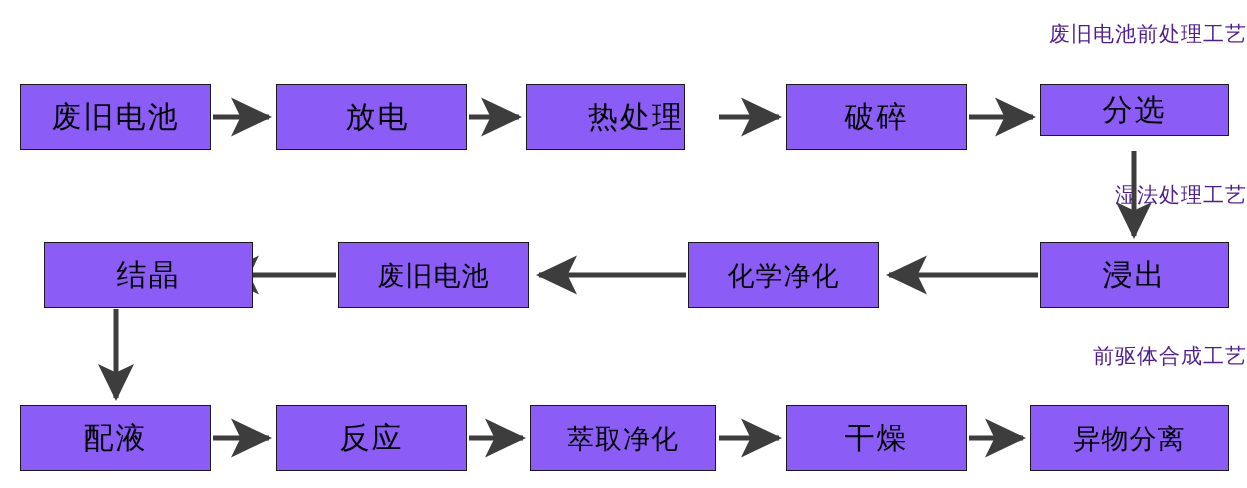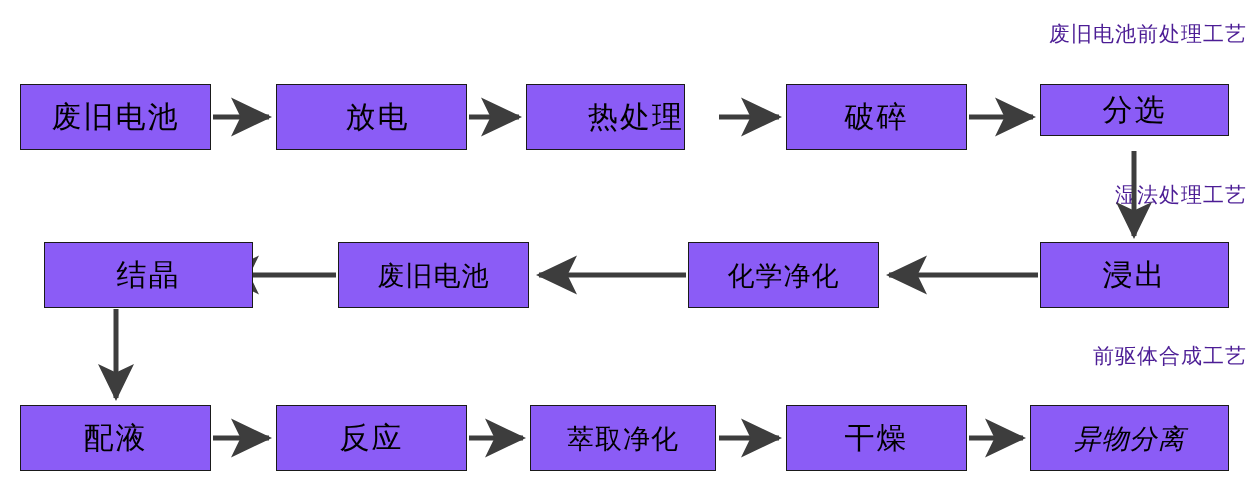--- a/index.html
+++ b/index.html
@@ -129,17 +129,17 @@
   </div>
   <div class="node" style="left:276px; top:405px; width:191px; height:66px;text-align:center;">
     <span class="node-label">反应</span>
   </div>
   <div class="node" style="left:530px; top:405px; width:186px; height:66px;">
     <span class="node-label small">萃取净化</span>
   </div>
   <div class="node" style="left:786px; top:405px; width:181px; height:66px;">
     <span class="node-label">干燥</span>
   </div>
-  <div class="node" style="left:1030px; top:405px; width:199px; height:66px;font-style:italic;">
+  <div class="node" style="left:1030px; top:405px; width:199px; height:66px;">
     <span class="node-label small">异物分离</span>
   </div>
 
 </div>
 
 </body></html>

